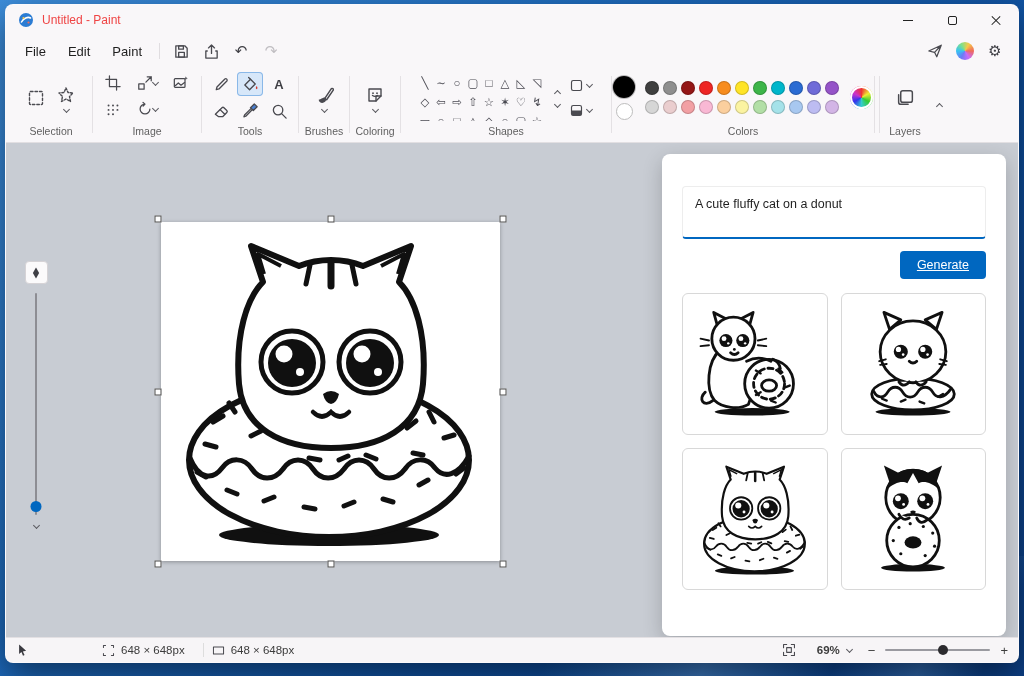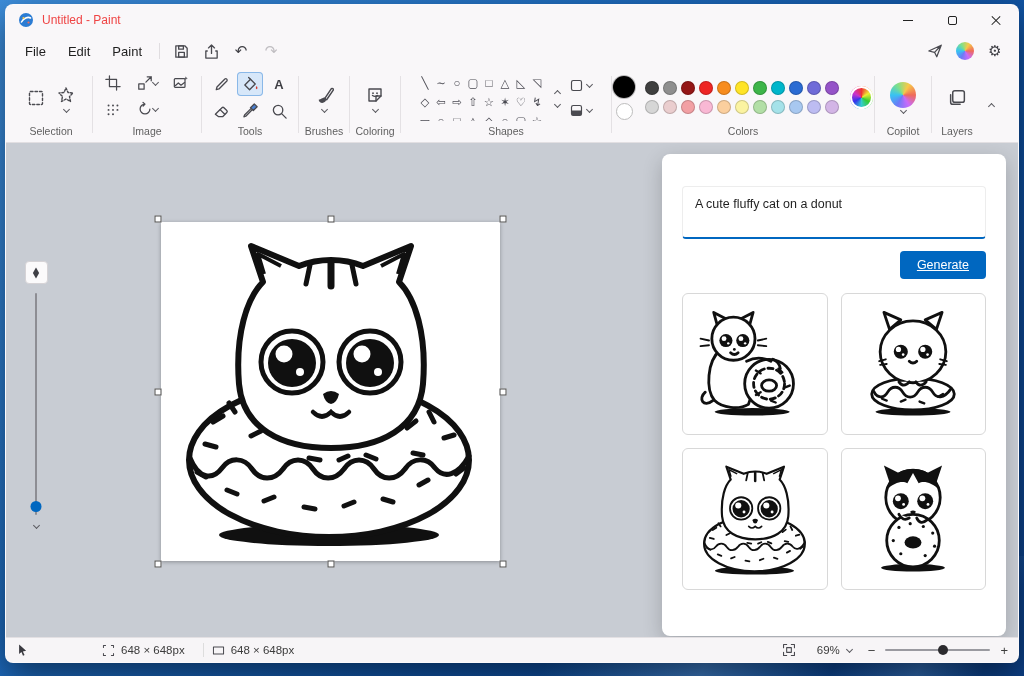--- a/index.html
+++ b/index.html
@@ -86,21 +86,21 @@
   .gen-row{display:flex;justify-content:flex-end;margin-top:12px;}
   .gen-btn{border:none;color:#fff;font-size:12.5px;padding:7px 17px;border-radius:4px;font-family:inherit;}
   .thumb-grid{margin-top:14px;display:grid;grid-template-columns:1fr 1fr;gap:13px;}
   .thumb{height:142px;border:1px solid #d8d8d8;border-radius:6px;background:#fff;display:flex;align-items:center;justify-content:center;}
   .thumb svg{width:122px;height:122px;}
   
   .statusbar{height:25px;background:#f7f5f7;border-top:1px solid #e3e0e3;display:flex;align-items:center;padding:0 10px;font-size:11.5px;color:#3c3c3c;flex:none;}
   .sb-chip{display:flex;align-items:center;gap:6px;margin-right:10px;}
   .sb-sep{width:1px;height:14px;background:#ddd;margin:0 8px;}
   .sb-right{margin-left:auto;display:flex;align-items:center;gap:10px;}
-  .zoom-dd{display:flex;align-items:center;gap:7px;padding:2px 6px;border-radius:3px;}
+  .zoom-dd{display:flex;align-items:center;gap:7px;padding:2px 6px;border-radius:3px;font-weight:bold;}
   .zoom-glyph{font-size:13px;color:#3c3c3c;}
   .zslider{width:105px;height:2px;background:#9a9aa0;border-radius:1px;position:relative;}
   .zthumb{position:absolute;top:50%;left:55%;transform:translate(-50%,-50%);width:10px;height:10px;border-radius:50%;background:#2b2b2e;}
   .defs-hidden{position:absolute;width:0;height:0;overflow:hidden;}
 </style>
 </head>
 <body>
 
 <svg class="defs-hidden" aria-hidden="true">
   <symbol id="catdonut" viewBox="0 0 339 339">
@@ -444,29 +444,20 @@
               <span class="swatch" style="background: rgb(189, 188, 242);"></span>
               <span class="swatch" style="background: rgb(211, 181, 230);"></span>
             </div>
         </div>
         <span class="wheel"></span>
       </div>
       <div class="rlabel">Colors</div>
     </div>
     <div class="rsep"></div>
 
-    <div class="rgroup" style="width:52px">
-      <div class="rbody">
-        <div class="col">
-          <span class="copilot-big"></span>
-          <span class="chev"></span>
-        </div>
-      </div>
-      <div class="rlabel">Copilot</div>
-    </div>
     <div class="rsep"></div>
 
     <div class="rgroup" style="width:46px">
       <div class="rbody">
         <div class="tbtn">
           <svg class="ic" width="19" height="19" viewBox="0 0 18 18">
             <rect x="4.5" y="2.5" width="11" height="11" rx="2"></rect>
               <path d="M2.5 6.5 V13.5 A2 2 0 0 0 4.5 15.5 H11.5"></path>
           </svg>
         </div>

